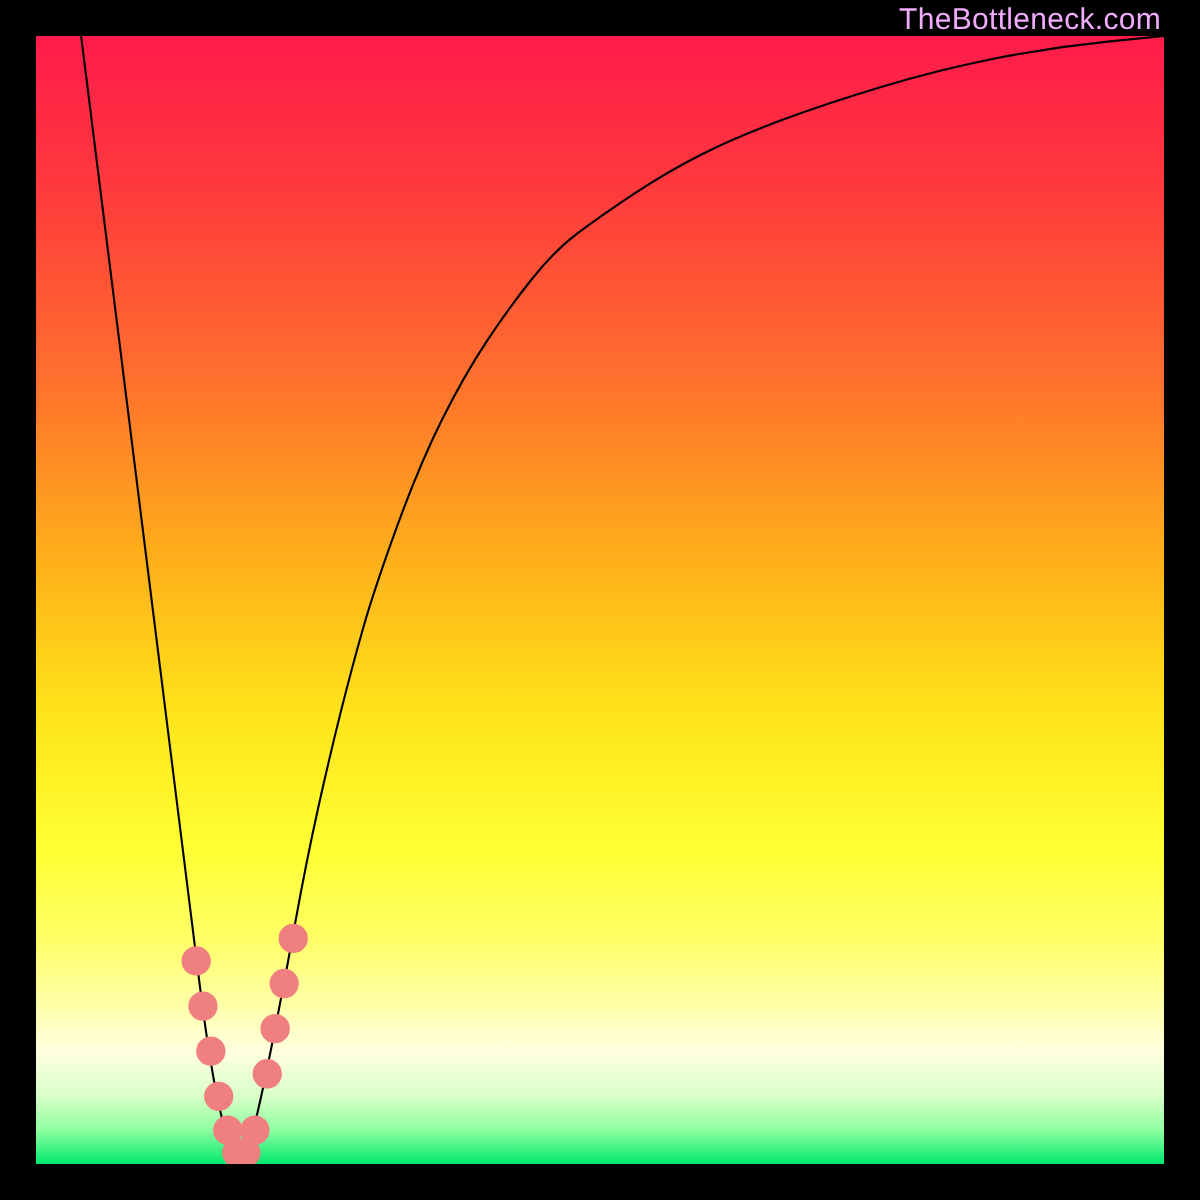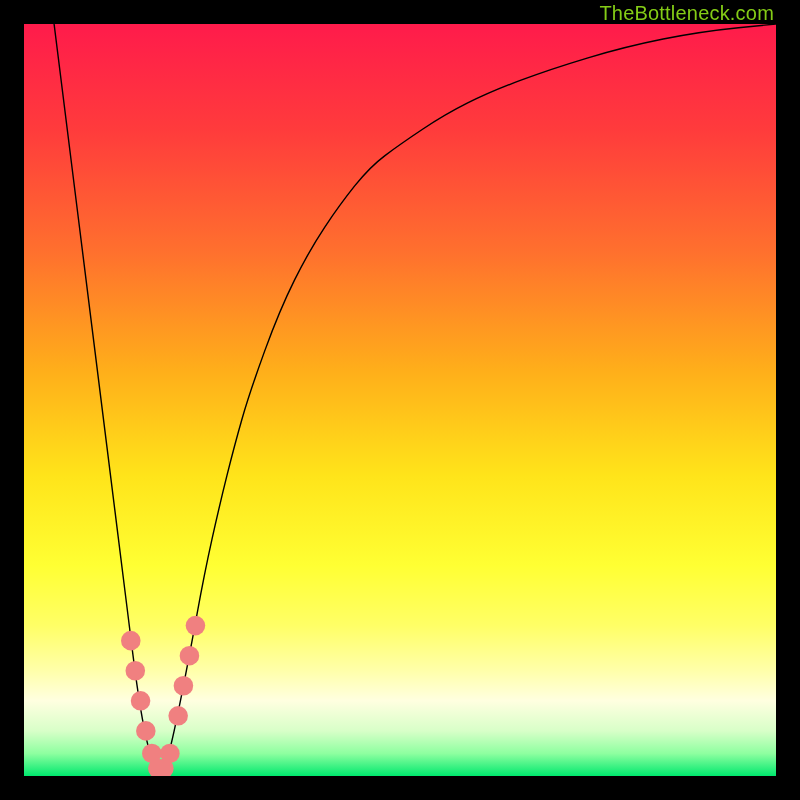--- a/index.html
+++ b/index.html
@@ -22,21 +22,21 @@
     position: absolute;
     left: 24px;
     top: 24px;
     width: 752px;
     height: 752px;
   }
   .watermark {
     position: absolute;
     top: 2px;
     right: 26px;
-    color: #84cc16;
+    color: #f0abfc;
     font-size: 20px;
     font-weight: 500;
     letter-spacing: 0.2px;
   }
 </style>
 </head>
 <body>
 
 <div class="frame">
   <div class="watermark">TheBottleneck.com</div>

